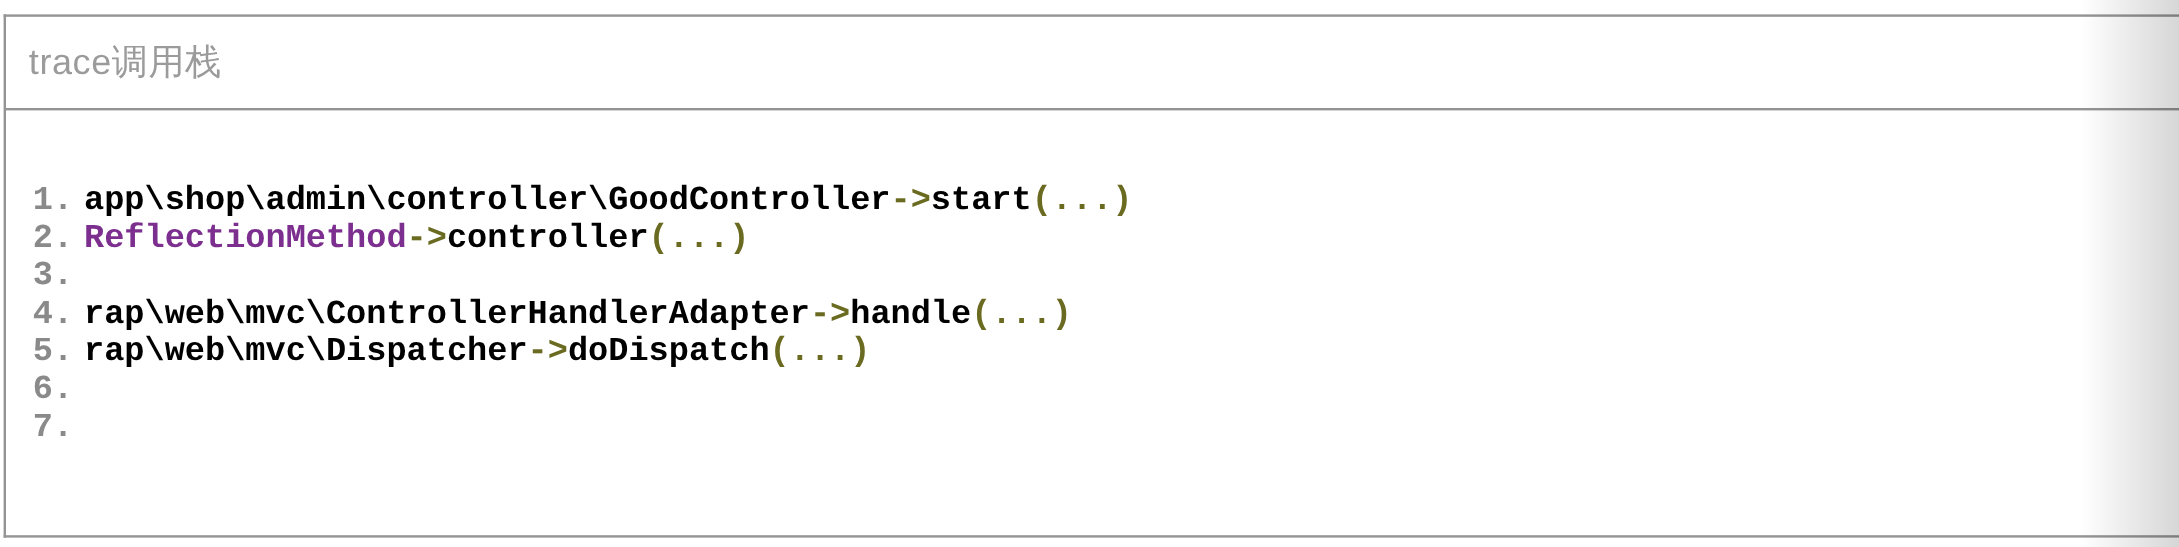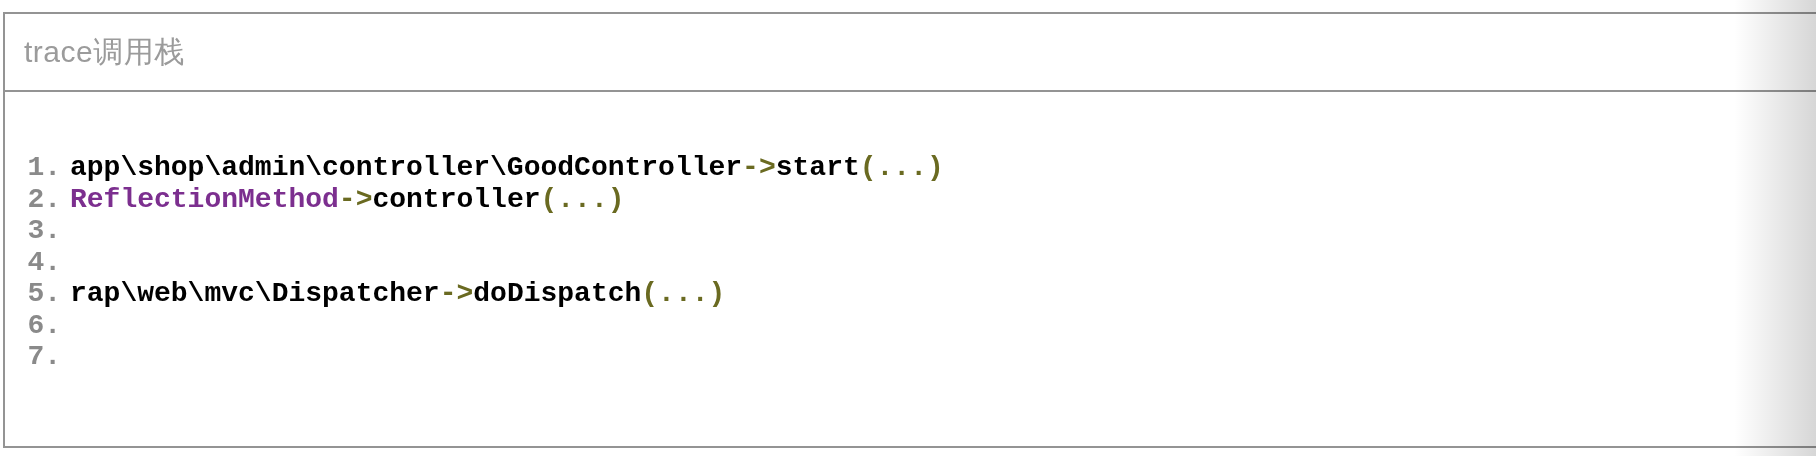--- a/index.html
+++ b/index.html
@@ -67,21 +67,21 @@
 
 <div class="panel">
   <div class="panel-header">
     <span class="panel-title">trace调用栈</span>
   </div>
   <div class="panel-body">
     <ol class="stack-list" id="stack-list">
         <li><span class="marker">1.</span><span class="frame-code"><span class="seg-plain">app\shop\admin\controller\GoodController</span><span class="seg-op">-&gt;</span><span class="seg-plain">start</span><span class="seg-op">(...)</span></span></li>
         <li><span class="marker">2.</span><span class="frame-code"><span class="seg-internal">ReflectionMethod</span><span class="seg-op">-&gt;</span><span class="seg-plain">controller</span><span class="seg-op">(...)</span></span></li>
         <li><span class="marker">3.</span></li>
-        <li><span class="marker">4.</span></li>
+        <li><span class="marker">4.</span><span class="frame-code"><span class="seg-plain">rap\web\mvc\ControllerHandlerAdapter</span><span class="seg-op">-&gt;</span><span class="seg-plain">handle</span><span class="seg-op">(...)</span></span></li>
         <li><span class="marker">5.</span><span class="frame-code"><span class="seg-plain">rap\web\mvc\Dispatcher</span><span class="seg-op">-&gt;</span><span class="seg-plain">doDispatch</span><span class="seg-op">(...)</span></span></li>
         <li><span class="marker">6.</span></li>
         <li><span class="marker">7.</span></li>
       </ol>
   </div>
 </div>
 
 <div class="edge-shade"></div>
 
 </body></html>

